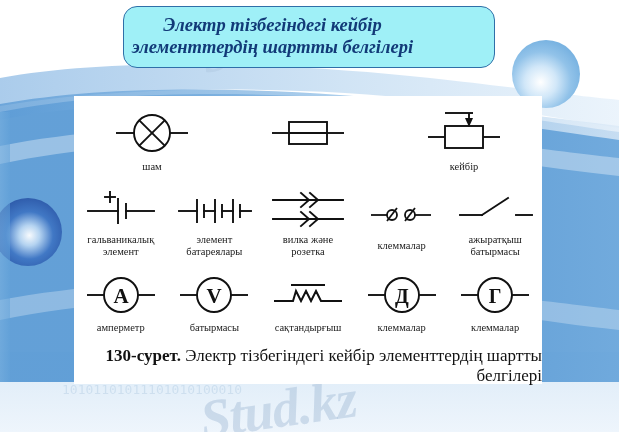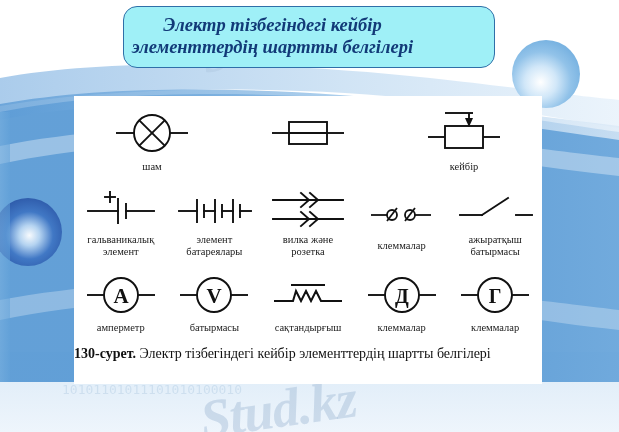--- a/index.html
+++ b/index.html
@@ -69,23 +69,23 @@
   .row1 .glyph{height:50px;}
   .row2 .glyph{height:46px;}
   .row3 .glyph{height:48px;}
 
   #row1{margin-top:8px;}
   #row2{margin-top:12px;align-items:center;}
   #row3{margin-top:14px;}
 
   #caption{
     position:absolute;left:0;top:250px;width:468px;
-    text-align:left;
-    font-family:"Liberation Serif", serif;
-    font-size:14px;color:#111;
+    text-align:right;
+    font-family:"Liberation Serif", serif;
+    font-size:17px;color:#111;
   }
   #cap-label{font-weight:bold;}
 
   svg{display:block;overflow:visible;}
 </style>
 </head>
 <body>
 
 <div id="slide">
 

